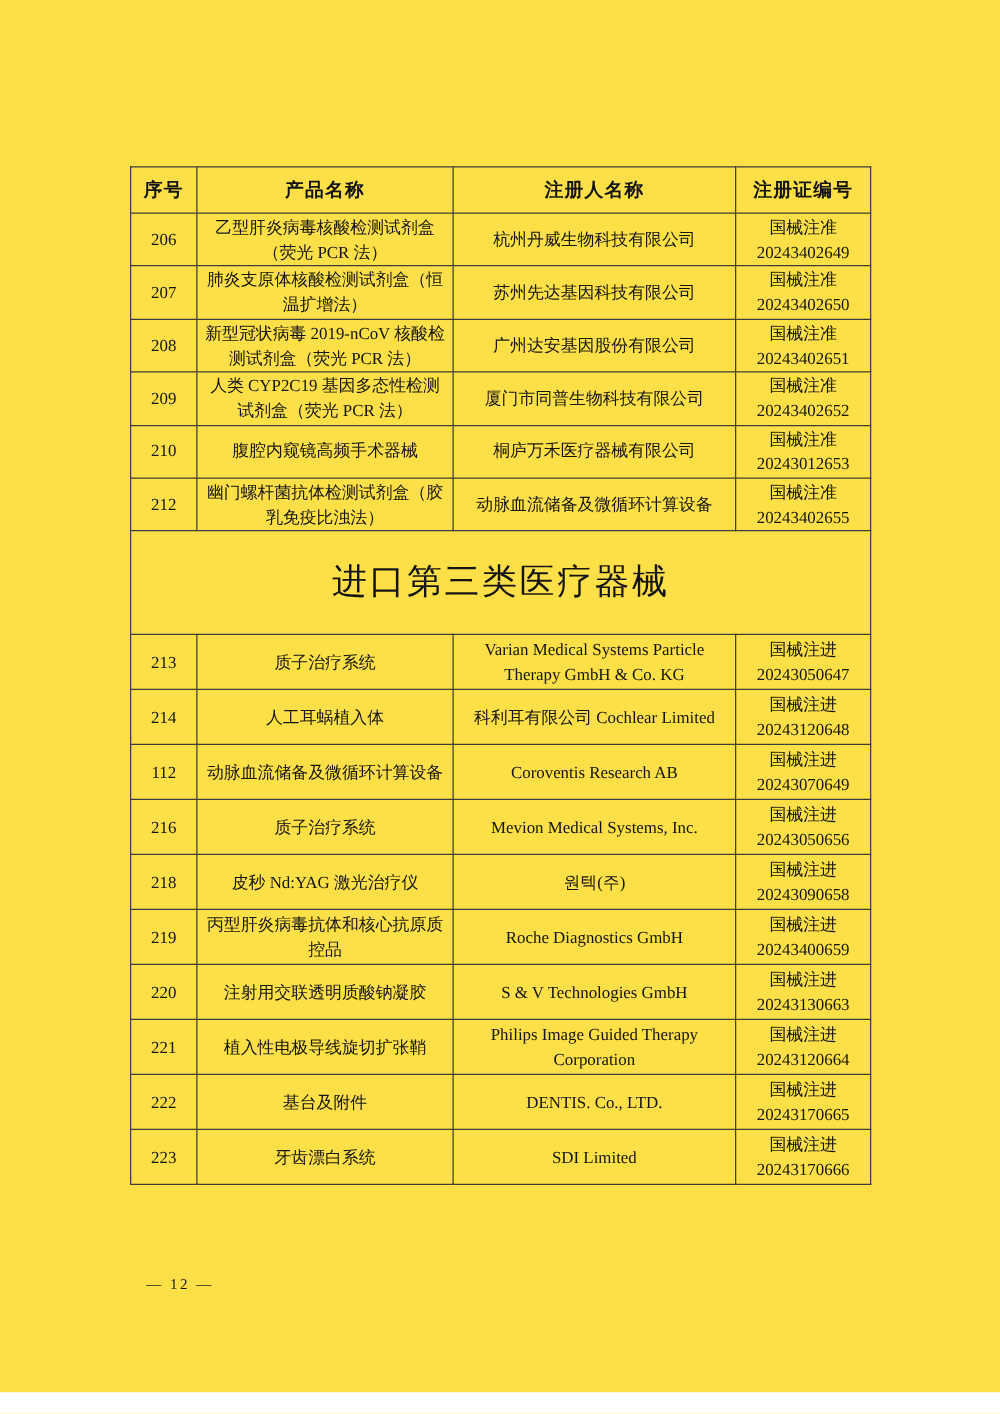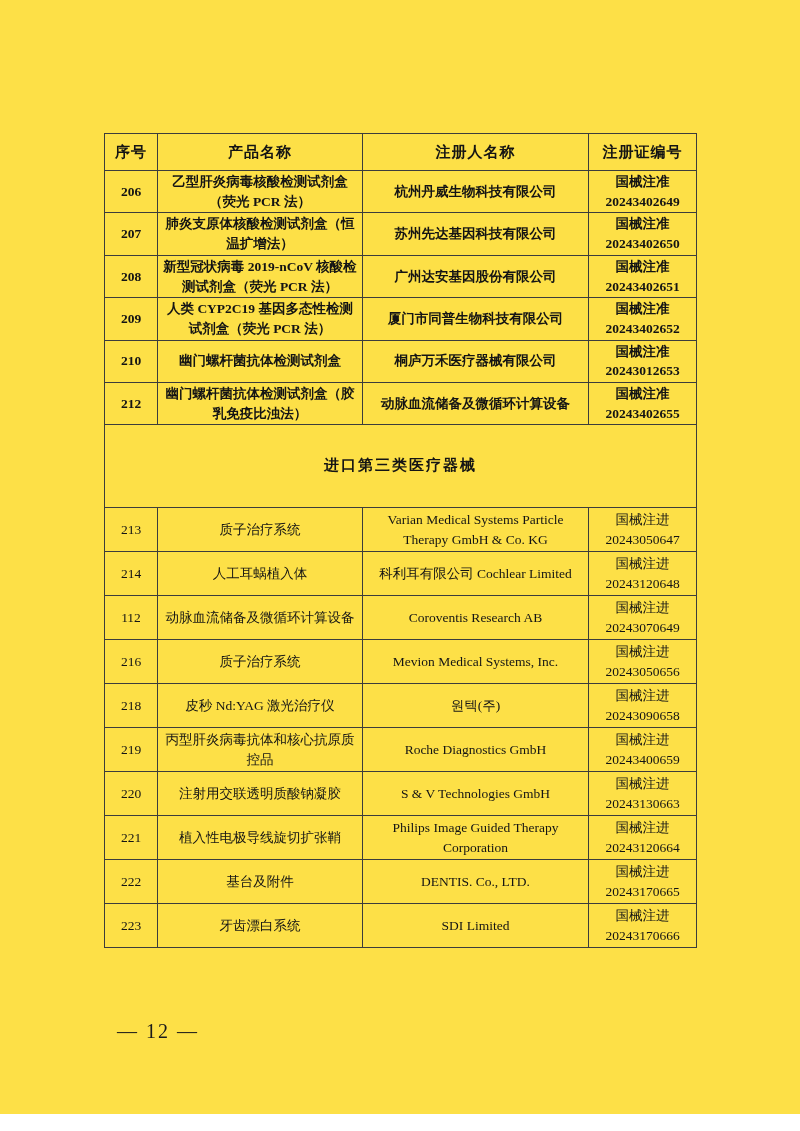--- a/index.html
+++ b/index.html
@@ -33,36 +33,36 @@
     font-weight: bold;
     font-size: 15px;
     letter-spacing: 1px;
     padding: 2px;
   }
   .reg-table td {
     font-size: 13.5px;
     line-height: 1.46;
     padding: 1px 4px;
   }
-  tr.row-s1 { height: 40px; font-weight: bold; }
+  tr.row-s1 { height: 40px; }
   tr.row-s2 { height: 44px; }
   tr.section-row td {
     height: 46px;
-    font-weight: bold;
-    font-size: 15px;
+    font-weight: normal;
+    font-size: 28px;
     letter-spacing: 2px;
     padding: 18px;
     font-family: "Liberation Serif", "DejaVu Serif", serif;
   }
   .cert-line { display: block; white-space: nowrap; }
   .page-footer {
     position: absolute;
     left: 117px;
     top: 1020px;
-    font-size: 20px;
+    font-size: 12px;
     letter-spacing: 2px;
     color: #1a1a1a;
   }
 </style>
 </head>
 <body>
 
 <div class="page">
 
   <table class="reg-table">
@@ -116,21 +116,21 @@
     <td>人类 CYP2C19 基因多态性检测试剂盒（荧光 PCR 法）</td>
     <td>厦门市同普生物科技有限公司</td>
     <td>
       <span class="cert-line">国械注准</span>
       <span class="cert-line">20243402652</span>
     </td>
   </tr>
 
   <tr class="row-s1">
     <td>210</td>
-    <td>幽门螺杆菌抗体检测试剂盒</td>
+    <td>腹腔内窥镜高频手术器械</td>
     <td>桐庐万禾医疗器械有限公司</td>
     <td>
       <span class="cert-line">国械注准</span>
       <span class="cert-line">20243012653</span>
     </td>
   </tr>
 
 
   <tr class="row-s1">
     <td>212</td>

